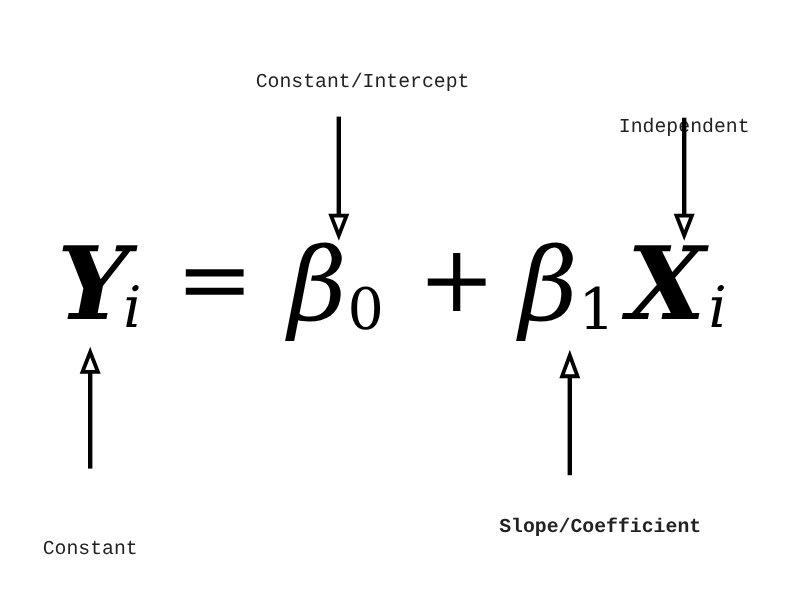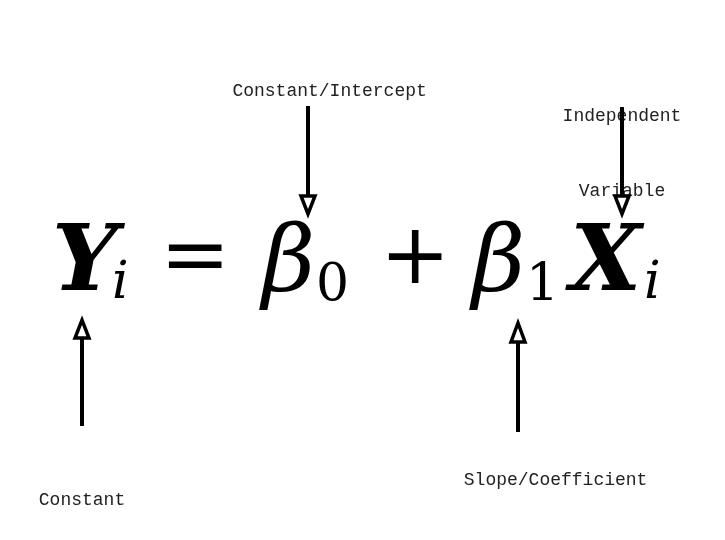--- a/index.html
+++ b/index.html
@@ -26,27 +26,26 @@
   .op { font-style: normal; font-size: 84px; line-height: 100px; }
   .sub { font-size: 52px; line-height: 60px; }
   .sub-i { font-style: italic; }
   svg.arrows { position: absolute; left: 0; top: 0; }
 </style>
 </head>
 <body>
 
 <div>
 
-  <div class="label" style="left:185px; top:54px; width:246px;">
+  <div class="label" style="left:185px; top:38px; width:246px;">
     <span>Constant/Intercept</span>
   </div>
 
   <div class="label" style="left:542px; top:54px; width:160px;">
     <div>Independent</div>
-    <div>Variable</div>
   </div>
 
   <div class="equation">
     <span class="sym big-bold" style="left:12px; top:0px;">Y</span>
     <span class="sym sub sub-i" style="left:72px; top:42px;">i</span>
 
     <span class="sym op" style="left:120px; top:-4px;">=</span>
 
     <span class="sym big" style="left:222px; top:2px;">β</span>
     <span class="sym sub" style="left:276px; top:44px;">0</span>
@@ -77,17 +76,17 @@
       <line x1="518" y1="340" x2="518" y2="432" stroke="#000" stroke-width="4"></line>
       <polygon points="511,342 525,342 518,323" fill="#fff" stroke="#000" stroke-width="3.5" stroke-linejoin="miter"></polygon>
     </g>
   </svg>
 
   <div class="label" style="left:12px; top:438px; width:140px;">
     <div>Constant</div>
     
   </div>
 
-  <div class="label" style="left:416px; top:443px; width:236px;">
+  <div class="label" style="left:406px; top:443px; width:236px;font-weight:bold;">
     <span>Slope/Coefficient</span>
   </div>
 
 </div>
 
 </body></html>

